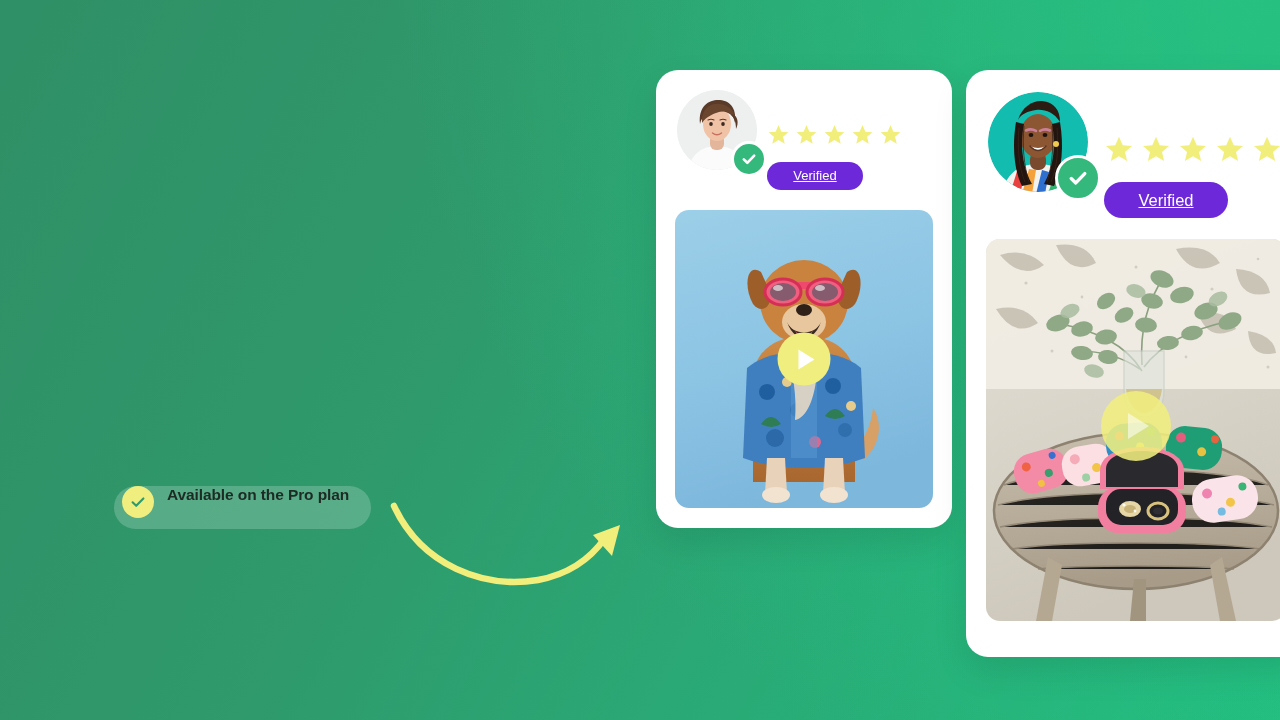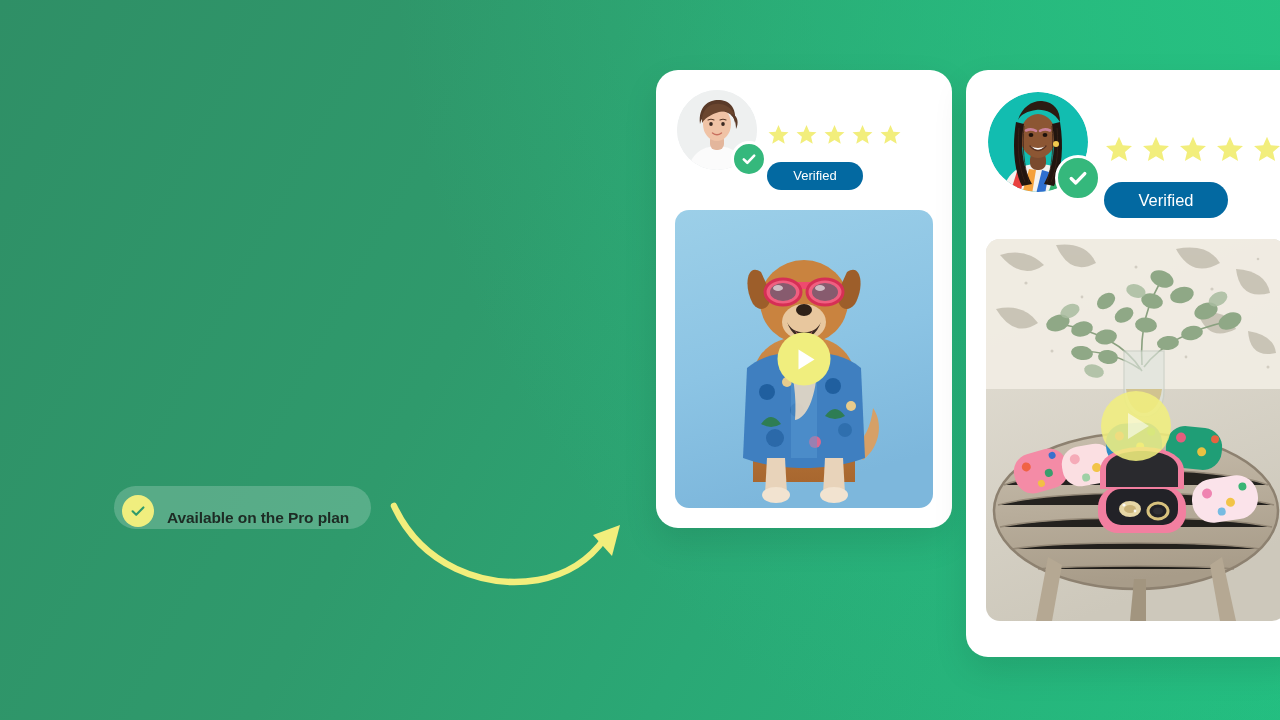--- a/index.html
+++ b/index.html
@@ -54,21 +54,21 @@
     letter-spacing: 0.05px;
   }
 
   
   #plan-badge {
     position: absolute;
     left: 114px;
     top: 486px;
     height: 43px;
     display: flex;
-    align-items: flex-end;
+    align-items: flex-start;
     gap: 13px;
     padding: 0 22px 2px 8px;
     border-radius: 22px;
     background: rgba(255,255,255,0.20);
   }
 
   .badge-check {
     width: 32px;
     height: 32px;
     border-radius: 50%;
@@ -158,25 +158,26 @@
 
   .stars { display: flex; }
   #review-card-1 .stars { gap: 5px; }
   #review-card-2 .stars { gap: 7px; }
 
   .star { display: block; }
   #review-card-1 .star { width: 23px; height: 23px; }
   #review-card-2 .star { width: 30px; height: 30px; }
 
   .verified-pill {
-    background: #0369a1;
+    background: #6d28d9;
     color: #ffffff;
     border-radius: 16px;
     text-align: center;
     white-space: nowrap;
+    text-decoration: underline;
   }
   #review-card-1 .verified-pill {
     margin-top: 16px; width: 96px; height: 28px; line-height: 28px; font-size: 13px;
   }
   #review-card-2 .verified-pill {
     margin-top: 18px; width: 124px; height: 36px; line-height: 36px; font-size: 16.5px;
     border-radius: 19px;
   }
 
   

